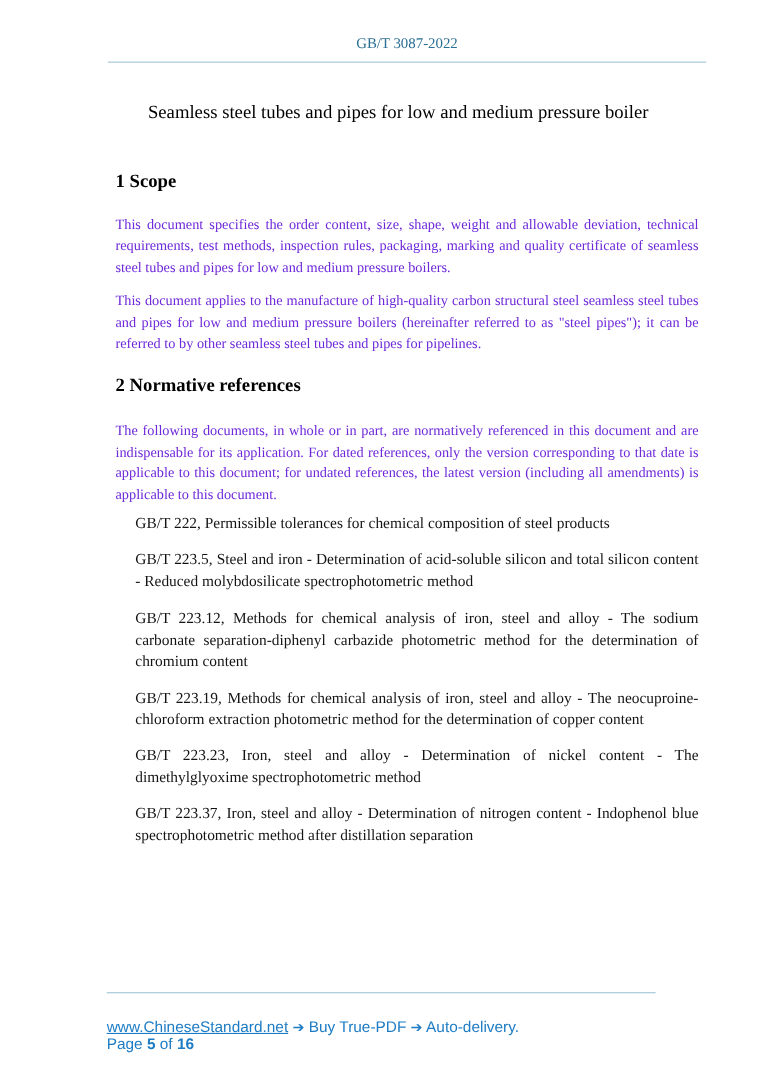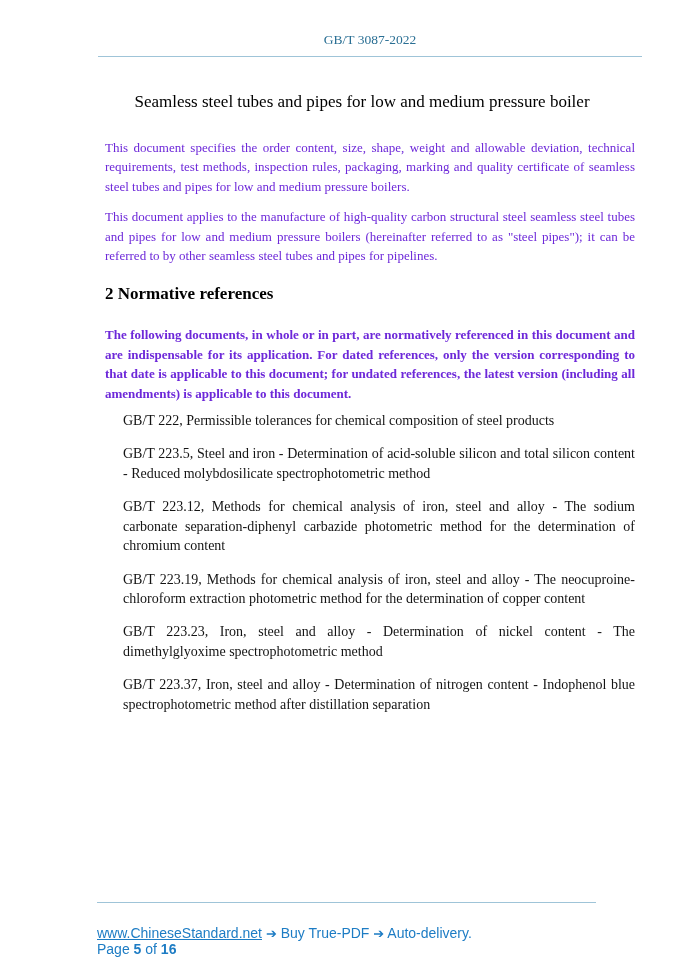--- a/index.html
+++ b/index.html
@@ -47,21 +47,21 @@
   .h-scope { margin-top: 33px; }
   .h-normative { margin-top: 17px; }
   p.body-para {
     font-size: 13px;
     line-height: 19.4px;
     text-align: justify;
     color: #6d28d9;
   }
   .p1 { margin-top: 18px; }
   .p2 { margin-top: 11px; }
-  .p3 { margin-top: 20px; font-weight: bold; }
+  .p3 { margin-top: 20px; }
   p.reference {
     font-size: 14px;
     line-height: 19.4px;
     text-align: justify;
     color: #131313;
     margin-left: 18px;
     margin-top: 14px;
   }
   p.reference.first { margin-top: 8px; }
   .footer {
@@ -97,20 +97,21 @@
 
 <div class="content">
 
   <div class="doc-header">
     <span>GB/T 3087-2022</span>
   </div>
   <div class="rule"></div>
 
   <h1 class="doc-title">Seamless steel tubes and pipes for low and medium pressure boiler</h1>
 
+  <h2 class="section-heading h-scope">1 Scope</h2>
   <p class="body-para p1">This document specifies the order content, size, shape, weight and allowable deviation, technical requirements, test methods, inspection rules, packaging, marking and quality certificate of seamless steel tubes and pipes for low and medium pressure boilers.</p>
   <p class="body-para p2">This document applies to the manufacture of high-quality carbon structural steel seamless steel tubes and pipes for low and medium pressure boilers (hereinafter referred to as "steel pipes"); it can be referred to by other seamless steel tubes and pipes for pipelines.</p>
 
   <h2 class="section-heading h-normative">2 Normative references</h2>
   <p class="body-para p3">The following documents, in whole or in part, are normatively referenced in this document and are indispensable for its application. For dated references, only the version corresponding to that date is applicable to this document; for undated references, the latest version (including all amendments) is applicable to this document.</p>
 
   <p class="reference first">GB/T 222, Permissible tolerances for chemical composition of steel products</p>
   <p class="reference">GB/T 223.5, Steel and iron - Determination of acid-soluble silicon and total silicon content - Reduced molybdosilicate spectrophotometric method</p>
   <p class="reference">GB/T 223.12, Methods for chemical analysis of iron, steel and alloy - The sodium carbonate separation-diphenyl carbazide photometric method for the determination of chromium content</p>
   <p class="reference">GB/T 223.19, Methods for chemical analysis of iron, steel and alloy - The neocuproine-chloroform extraction photometric method for the determination of copper content</p>

